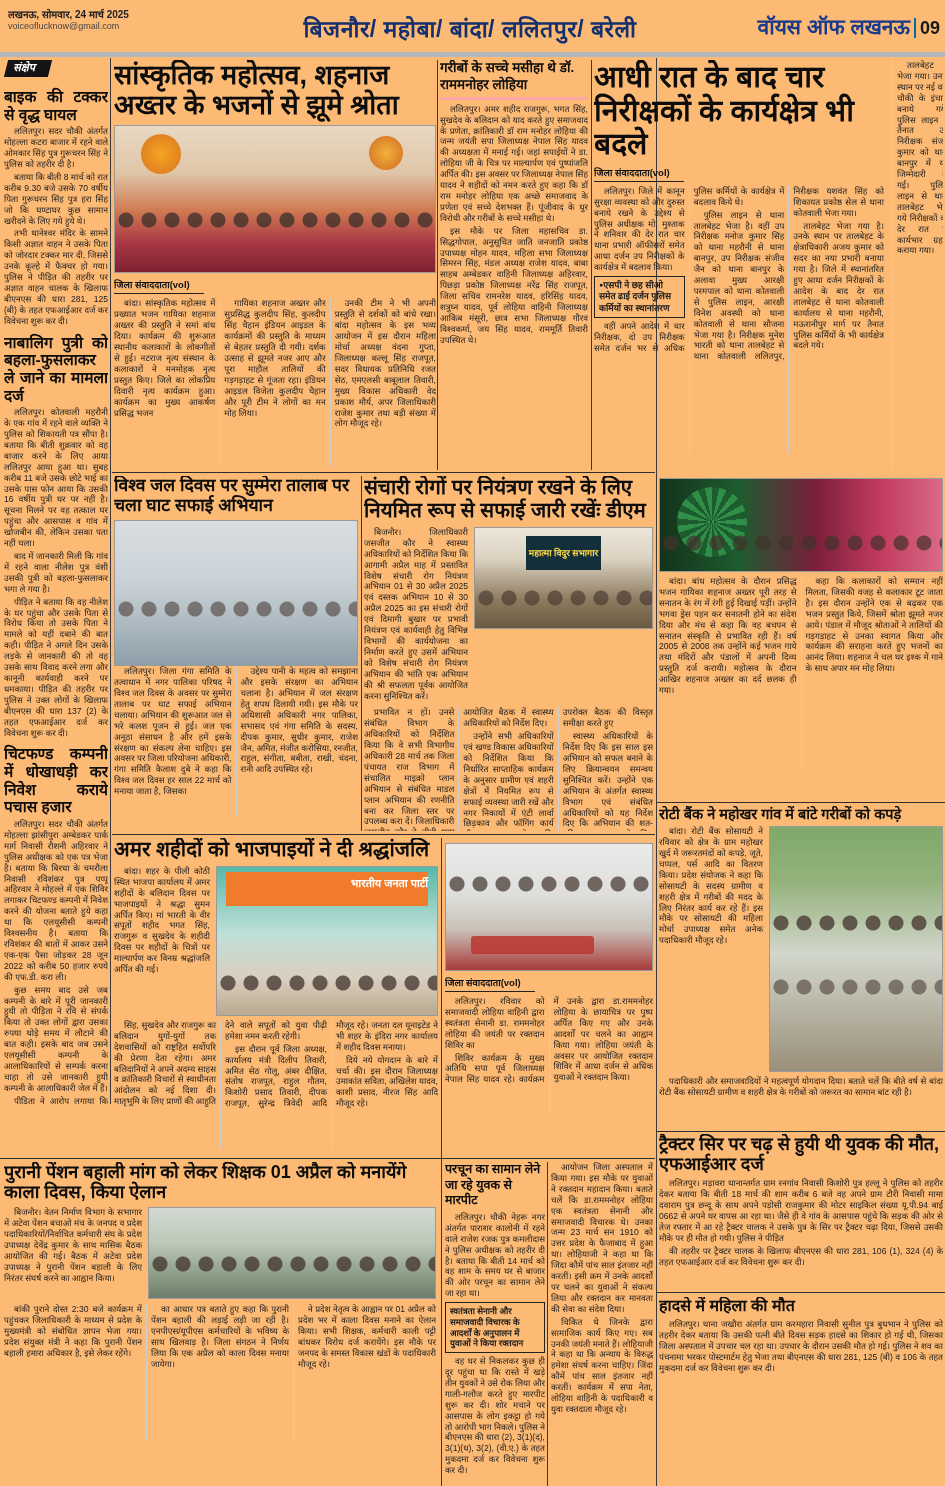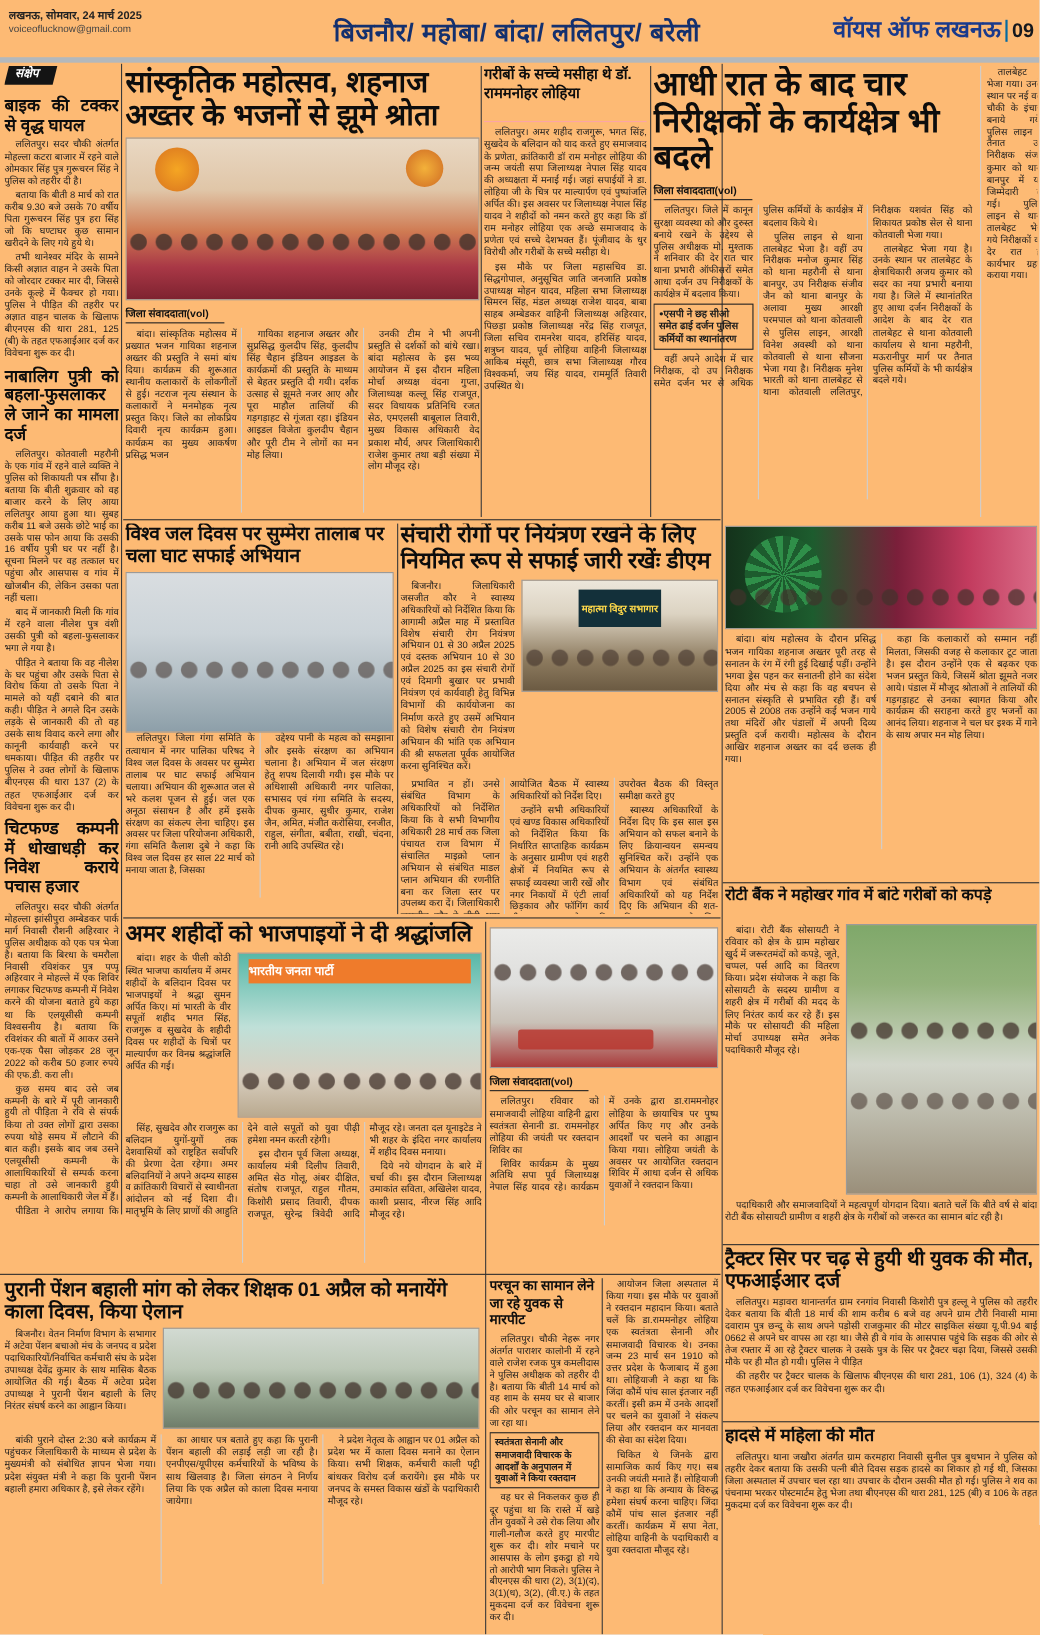--- a/index.html
+++ b/index.html
@@ -13,22 +13,22 @@
   .cols3{column-count:3;column-gap:9px;column-rule:1px solid #cfcfcf}
   .byline{font-weight:700;font-size:9.5px;color:#111;border-bottom:1.5px solid #222;
           display:inline-block;padding:2px 14px 2px 0;margin:3px 0 4px}
   .box{border:1.5px solid #222;padding:3px 4px;font-weight:700;font-size:9px;line-height:1.25;
        margin:3px 0;text-indent:0 !important;text-align:left;break-inside:avoid}
   .box .dot{font-size:7px;vertical-align:1px}
   .photo{position:relative;border:1px solid #9a9a9a;box-sizing:border-box}
   .heads{position:absolute;left:0;right:0;height:36px;
          background-image:radial-gradient(circle at 11px 10px,#41322b 7px,rgba(0,0,0,0) 8px);
          background-size:23px 36px;background-repeat:repeat-x;opacity:.8}
-  .banner{position:absolute;top:5px;left:4%;right:4%;height:22px;background:#ef7b2b;color:#fff;
-          font-weight:700;font-size:11px;text-align:left;line-height:22px}
+  .banner{position:absolute;top:5px;left:4%;right:4%;height:34px;background:#ef7b2b;color:#fff;
+          font-weight:700;font-size:11px;text-align:right;line-height:22px}
   .board{position:absolute;top:8px;left:29%;width:42%;height:34px;background:#13303a;color:#ffd94a;
          font-size:9px;font-weight:700;display:flex;align-items:center;justify-content:center;text-align:center}
   .vrule{position:absolute;background:#3a3a3a;width:1px}
   .hrule{position:absolute;background:#2e2e2e;height:1px}
   .grayband{position:absolute;background:#b3b8bc}
   .brieft{font-size:15.5px;font-weight:700;line-height:1.14;margin:7px 0 3px;color:#0d0d0d}
   .sankshep{background:#141414;color:#fff;font-weight:700;font-size:11px;padding:1px 14px 2px 8px;
             display:inline-block;transform:skewX(-14deg);margin:2px 0 4px 2px}
   .mast-date{font-size:10px;font-weight:700;color:#222;line-height:1.3}
   .mast-mail{font-size:9px;color:#444}
@@ -94,21 +94,21 @@
     </div>
     <div><span class="byline">जिला संवाददाता(vol)</span></div>
     <div class="bd cols3" style="height:168px">
       <p>बांदा। सांस्कृतिक महोत्सव में प्रख्यात भजन गायिका शहनाज अख्तर की प्रस्तुति ने समां बांध दिया। कार्यक्रम की शुरूआत स्थानीय कलाकारों के लोकगीतों से हुई। नटराज नृत्य संस्थान के कलाकारों ने मनमोहक नृत्य प्रस्तुत किए। जिले का लोकप्रिय दिवारी नृत्य कार्यक्रम हुआ। कार्यक्रम का मुख्य आकर्षण प्रसिद्ध भजन</p>
       <p>गायिका शहनाज अख्तर और सुप्रसिद्ध कुलदीप सिंह, कुलदीप सिंह चैहान इंडियन आइडल के कार्यक्रमों की प्रस्तुति के माध्यम से बेहतर प्रस्तुति दी गयी। दर्शक उत्साह से झूमते नजर आए और पूरा माहौल तालियों की गड़गड़ाहट से गूंजता रहा। इंडियन आइडल विजेता कुलदीप चैहान और पूरी टीम ने लोगों का मन मोह लिया।</p>
       <p>उनकी टीम ने भी अपनी प्रस्तुति से दर्शकों को बांधे रखा। बांदा महोत्सव के इस भव्य आयोजन में इस दौरान महिला मोर्चा अध्यक्ष वंदना गुप्ता, जिलाध्यक्ष कल्लू सिंह राजपूत, सदर विधायक प्रतिनिधि रजत सेठ, एमएलसी बाबूलाल तिवारी, मुख्य विकास अधिकारी वेद प्रकाश मौर्य, अपर जिलाधिकारी राजेश कुमार तथा बड़ी संख्या में लोग मौजूद रहे।</p>
     </div>
   </div>
 
   <div class="abs" style="left:440px;top:60px;width:148px;height:410px">
-    <h2 class="hl" style="font-size:13.5px;line-height:1.25;border-bottom:1px solid #fca5a5;padding-bottom:16px">गरीबों के सच्चे मसीहा थे डॉ. राममनोहर लोहिया</h2>
+    <h2 class="hl" style="font-size:13.5px;line-height:1.25;border-bottom:3px solid #fca5a5;padding-bottom:3px">गरीबों के सच्चे मसीहा थे डॉ. राममनोहर लोहिया</h2>
     <div class="bd" style="margin-top:4px">
       <p>ललितपुर। अमर शहीद राजगुरू, भगत सिंह, सुखदेव के बलिदान को याद करते हुए समाजवाद के प्रणेता, क्रांतिकारी डॉ राम मनोहर लोहिया की जन्म जयंती सपा जिलाध्यक्ष नेपाल सिंह यादव की अध्यक्षता में मनाई गई। जहां सपाईयों ने डा. लोहिया जी के चित्र पर माल्यार्पण एवं पुष्पांजलि अर्पित की। इस अवसर पर जिलाध्यक्ष नेपाल सिंह यादव ने शहीदों को नमन करते हुए कहा कि डॉ राम मनोहर लोहिया एक अच्छे समाजवाद के प्रणेता एवं सच्चे देशभक्त हैं। पूंजीवाद के धुर विरोधी और गरीबों के सच्चे मसीहा थे।</p>
       <p>इस मौके पर जिला महासचिव डा. सिद्धगोपाल, अनुसूचित जाति जनजाति प्रकोष्ठ उपाध्यक्ष मोहन यादव, महिला सभा जिलाध्यक्ष सिमरन सिंह, मंडल अध्यक्ष राजेश यादव, बाबा साहब अम्बेडकर वाहिनी जिलाध्यक्ष अहिरवार, पिछड़ा प्रकोष्ठ जिलाध्यक्ष नरेंद्र सिंह राजपूत, जिला सचिव रामनरेश यादव, हरिसिंह यादव, शत्रुघ्न यादव, पूर्व लोहिया वाहिनी जिलाध्यक्ष आकिब मंसूरी, छात्र सभा जिलाध्यक्ष गौरव विश्वकर्मा, जय सिंह यादव, राममूर्ति तिवारी उपस्थित थे।</p>
     </div>
   </div>
 
   <div class="abs" style="left:594px;top:60px;width:349px;height:410px">
     <div class="abs" style="left:0;top:0;width:290px;height:410px">
       <h1 class="hl" style="font-size:30px">आधी रात के बाद चार निरीक्षकों के कार्यक्षेत्र भी बदले</h1>
       <div><span class="byline">जिला संवाददाता(vol)</span></div>
@@ -160,21 +160,21 @@
       <div class="heads" style="bottom:2px;opacity:.7"></div>
     </div>
     <div class="bd cols2" style="height:196px;margin-top:4px">
       <p>बांदा। बांध महोत्सव के दौरान प्रसिद्ध भजन गायिका शहनाज अख्तर पूरी तरह से सनातन के रंग में रंगी हुई दिखाई पड़ीं। उन्होंने भगवा ड्रेस पहन कर सनातनी होने का संदेश दिया और मंच से कहा कि वह बचपन से सनातन संस्कृति से प्रभावित रही हैं। वर्ष 2005 से 2008 तक उन्होंने कई भजन गाये तथा मंदिरों और पंडालों में अपनी दिव्य प्रस्तुति दर्ज करायी। महोत्सव के दौरान आखिर शहनाज अख्तर का दर्द छलक ही गया।</p>
       <p>कहा कि कलाकारों को सम्मान नहीं मिलता, जिसकी वजह से कलाकार टूट जाता है। इस दौरान उन्होंने एक से बढ़कर एक भजन प्रस्तुत किये, जिसमें श्रोता झूमते नजर आये। पंडाल में मौजूद श्रोताओं ने तालियों की गड़गड़ाहट से उनका स्वागत किया और कार्यक्रम की सराहना करते हुए भजनों का आनंद लिया। शहनाज ने चल घर इश्क में गाने के साथ अपार मन मोह लिया।</p>
     </div>
   </div>
 
   <div class="abs" style="left:659px;top:806px;width:284px;height:322px">
     <h2 class="hl" style="font-size:14.5px">रोटी बैंक ने महोखर गांव में बांटे गरीबों को कपड़े</h2>
-    <div class="flexrow" style="margin-top:18px">
+    <div class="flexrow" style="margin-top:4px">
       <div class="bd" style="width:104px;flex:none">
         <p>बांदा। रोटी बैंक सोसायटी ने रविवार को क्षेत्र के ग्राम महोखर खुर्द में जरूरतमंदों को कपड़े, जूते, चप्पल, पर्स आदि का वितरण किया। प्रदेश संयोजक ने कहा कि सोसायटी के सदस्य ग्रामीण व शहरी क्षेत्र में गरीबों की मदद के लिए निरंतर कार्य कर रहे हैं। इस मौके पर सोसायटी की महिला मोर्चा उपाध्यक्ष समेत अनेक पदाधिकारी मौजूद रहे।</p>
       </div>
       <div class="photo" style="flex:1;height:246px;background:linear-gradient(180deg,#7fa86a 0%,#93b27b 22%,#d2d6cb 52%,#9a8f7a 100%)">
         <div class="heads" style="top:86px;opacity:.75"></div>
         <div class="heads" style="top:150px;opacity:.55"></div>
       </div>
     </div>
     <div class="bd" style="margin-top:4px">
       <p>पदाधिकारी और समाजवादियों ने महत्वपूर्ण योगदान दिया। बताते चलें कि बीते वर्ष से बांदा रोटी बैंक सोसायटी ग्रामीण व शहरी क्षेत्र के गरीबों को जरूरत का सामान बांट रही है।</p>

